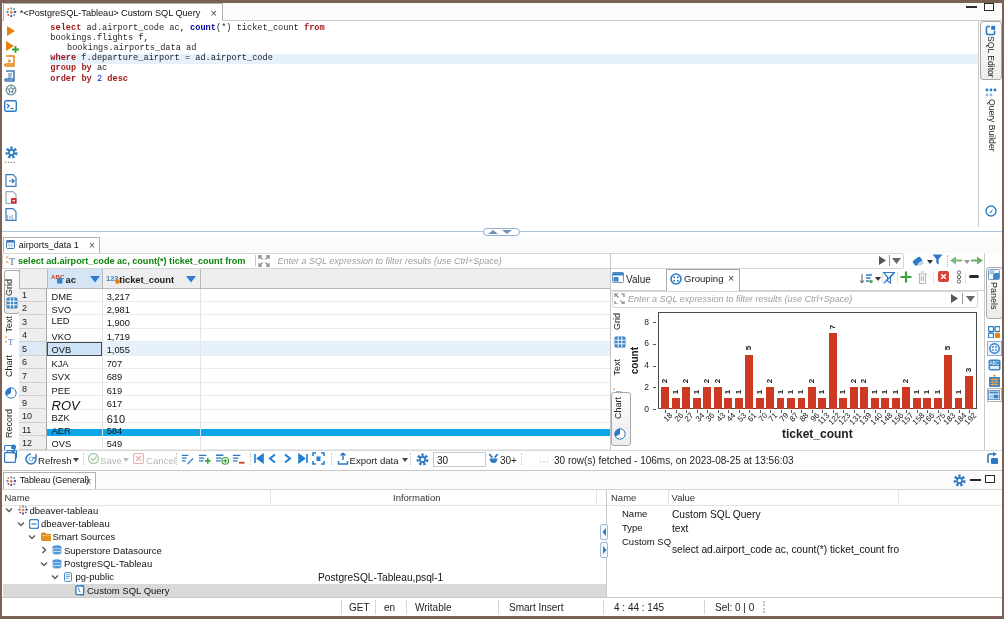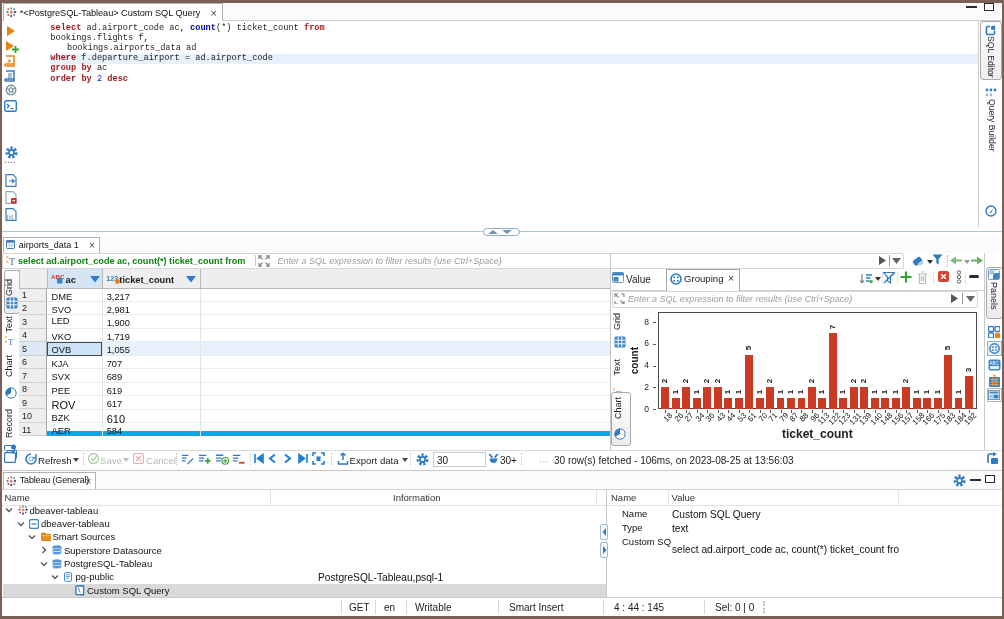--- a/index.html
+++ b/index.html
@@ -272,40 +272,49 @@
       </div>
 <div class="t" style="left:32.5px;top:3px;font-size:9.3px;color:#111;">PEE</div>
 <div class="t" style="left:87.7px;top:3px;font-size:9.3px;color:#111;">619</div>
 <div style="left:83px;top:0;width:1px;height:13.45px;background:#e4e4e4;"></div>
 <div style="left:181px;top:0;width:1px;height:13.45px;background:#e4e4e4;"></div>
 </div>
 <div style="left:0px;top:107.6px;width:591px;height:13.45px;border-bottom:1px solid #ececec;">
 <div style="left:0;top:0;width:28px;height:13.45px;background:#eeeeee;border-right:1px solid #a5a5a5;border-bottom:1px solid #d0d0d0;margin-top:-0.1px;">
         <div class="t" style="left:3px;top:2.6px;font-size:9px;color:#222;">9</div>
       </div>
-<div class="t" style="left:32.5px;top:3px;font-size:11px;color:#111;">ROV</div>
+<div class="t" style="left:32.5px;top:3px;font-size:13px;color:#111;font-style:italic;">ROV</div>
 <div class="t" style="left:87.7px;top:3px;font-size:9.3px;color:#111;">617</div>
 <div style="left:83px;top:0;width:1px;height:13.45px;background:#e4e4e4;"></div>
 <div style="left:181px;top:0;width:1px;height:13.45px;background:#e4e4e4;"></div>
 </div>
 <div style="left:0px;top:121.05px;width:591px;height:13.45px;border-bottom:1px solid #ececec;">
 <div style="left:0;top:0;width:28px;height:13.45px;background:#eeeeee;border-right:1px solid #a5a5a5;border-bottom:1px solid #d0d0d0;margin-top:-0.1px;">
         <div class="t" style="left:3px;top:2.6px;font-size:9px;color:#222;">10</div>
       </div>
 <div class="t" style="left:32.5px;top:3px;font-size:9.3px;color:#111;">BZK</div>
 <div class="t" style="left:87.7px;top:3px;font-size:11px;color:#111;">610</div>
 <div style="left:83px;top:0;width:1px;height:13.45px;background:#e4e4e4;"></div>
 <div style="left:181px;top:0;width:1px;height:13.45px;background:#e4e4e4;"></div>
 </div>
-<div style="left:0px;top:134.5px;width:591px;height:13.45px;border-bottom:5px solid #0ea5e9;">
+<div style="left:0px;top:134.5px;width:591px;height:13.45px;border-bottom:7px solid #0ea5e9;">
 <div style="left:0;top:0;width:28px;height:13.45px;background:#eeeeee;border-right:1px solid #a5a5a5;border-bottom:1px solid #d0d0d0;margin-top:-0.1px;">
         <div class="t" style="left:3px;top:2.6px;font-size:9px;color:#222;">11</div>
       </div>
 <div class="t" style="left:32.5px;top:3px;font-size:9.3px;color:#111;">AER</div>
 <div class="t" style="left:87.7px;top:3px;font-size:9.3px;color:#111;">584</div>
+<div style="left:83px;top:0;width:1px;height:13.45px;background:#e4e4e4;"></div>
+<div style="left:181px;top:0;width:1px;height:13.45px;background:#e4e4e4;"></div>
+</div>
+<div style="left:0px;top:147.95px;width:591px;height:13.45px;border-bottom:1px solid #ececec;">
+<div style="left:0;top:0;width:28px;height:13.45px;background:#eeeeee;border-right:1px solid #a5a5a5;border-bottom:1px solid #d0d0d0;margin-top:-0.1px;">
+        <div class="t" style="left:3px;top:2.6px;font-size:9px;color:#222;">12</div>
+      </div>
+<div class="t" style="left:32.5px;top:3px;font-size:9.3px;color:#111;">OVS</div>
+<div class="t" style="left:87.7px;top:3px;font-size:9.3px;color:#111;">549</div>
 <div style="left:83px;top:0;width:1px;height:13.45px;background:#e4e4e4;"></div>
 <div style="left:181px;top:0;width:1px;height:13.45px;background:#e4e4e4;"></div>
 </div>
 </div>
 <div style="left:610px;top:253px;width:1px;height:197px;background:#c6c6c6;"></div>
 <div style="left:611px;top:290px;width:373px;height:1px;background:#cfcfcf;"></div>
 <svg style="position:absolute;left:612px;top:272px;" width="12" height="11" viewBox="0 0 12 11">
     <rect x="0.5" y="0.5" width="11" height="10" rx="1" fill="#fff" stroke="#6d97c0" stroke-width="1"></rect>
     <rect x="0.5" y="0.5" width="11" height="3" fill="#3c84c8"></rect>
     <rect x="1.5" y="5" width="5" height="4.5" fill="#3c84c8"></rect>

